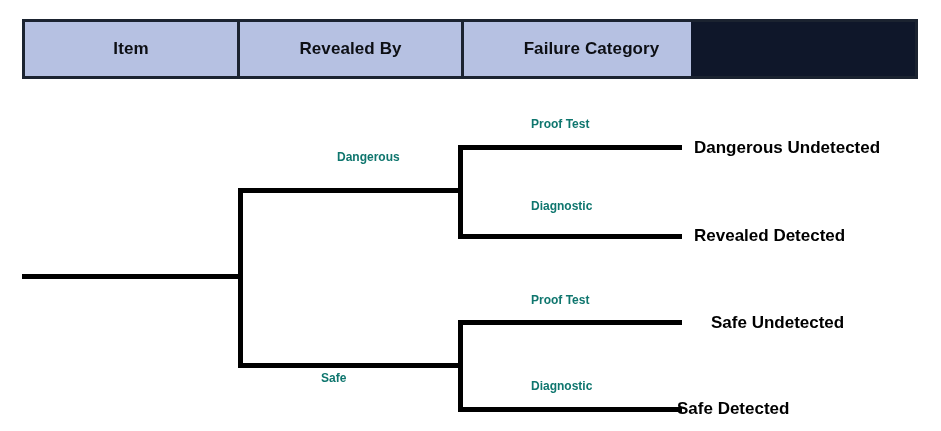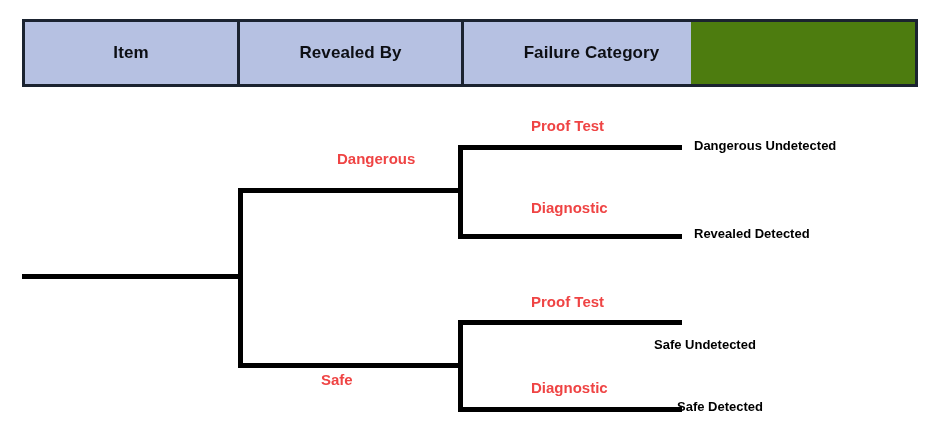--- a/index.html
+++ b/index.html
@@ -17,25 +17,25 @@
     background: #ffffff;
     overflow: hidden;
   }
 
   
   #header-table {
     position: absolute;
     left: 22px;
     top: 19px;
     width: 896px;
-    height: 68px;
+    height: 60px;
     display: flex;
     box-sizing: border-box;
     border: 3px solid #1b2330;
-    background: #4d7c0f;
+    background: #0f172a;
     align-items: center;
   }
   .header-cell {
     flex: 0 0 auto;
     box-sizing: border-box;
     display: flex;
     align-items: center;
     justify-content: center;
     height: 100%;
     background: #b6c1e2;
@@ -62,30 +62,30 @@
   }
   .vline {
     position: absolute;
     width: 5px;
     background: #000000;
   }
 
   
   .tree-label {
     position: absolute;
-    color: #ef4444;
-    font-size: 15px;
+    color: #0f766e;
+    font-size: 12px;
     font-weight: bold;
     white-space: nowrap;
     line-height: 1;
   }
   .leaf-label {
     position: absolute;
     color: #000000;
-    font-size: 13px;
+    font-size: 17px;
     font-weight: bold;
     white-space: nowrap;
     line-height: 1;
   }
 </style>
 </head>
 <body>
 
 <div id="canvas">
 
@@ -130,17 +130,17 @@
   <div class="tree-label" style="left:531px; top:200px;">Diagnostic</div>
 
   <div class="tree-label" style="left:531px; top:294px;">Proof Test</div>
 
   <div class="tree-label" style="left:531px; top:380px;">Diagnostic</div>
 
   <div class="leaf-label" style="left:694px; top:139px;">Dangerous Undetected</div>
 
   <div class="leaf-label" style="left:694px; top:227px;">Revealed Detected</div>
 
-  <div class="leaf-label" style="left:654px; top:314px;margin-top:24px;">Safe Undetected</div>
+  <div class="leaf-label" style="left:711px; top:314px;">Safe Undetected</div>
 
   <div class="leaf-label" style="left:677px; top:400px;">Safe Detected</div>
 
 </div>
 
 </body></html>

